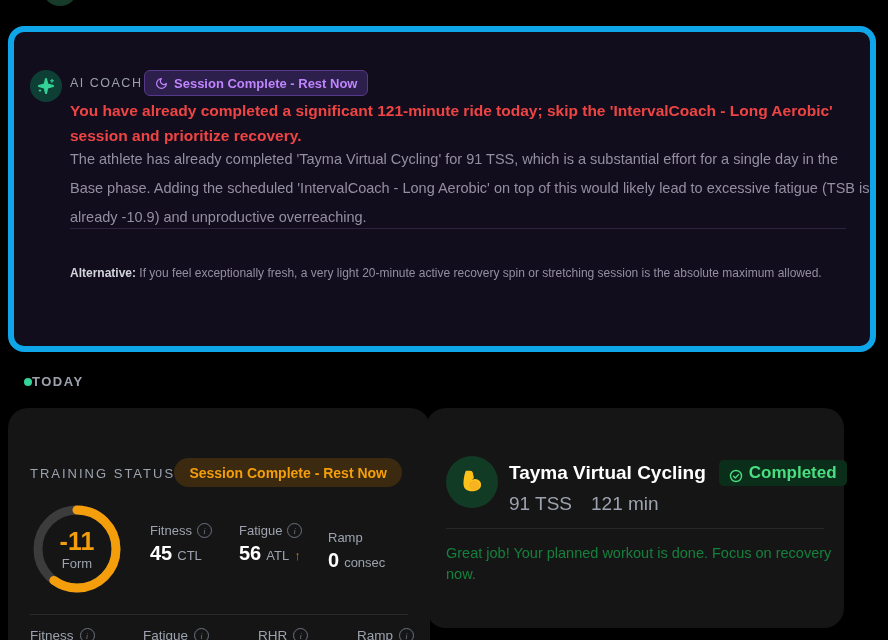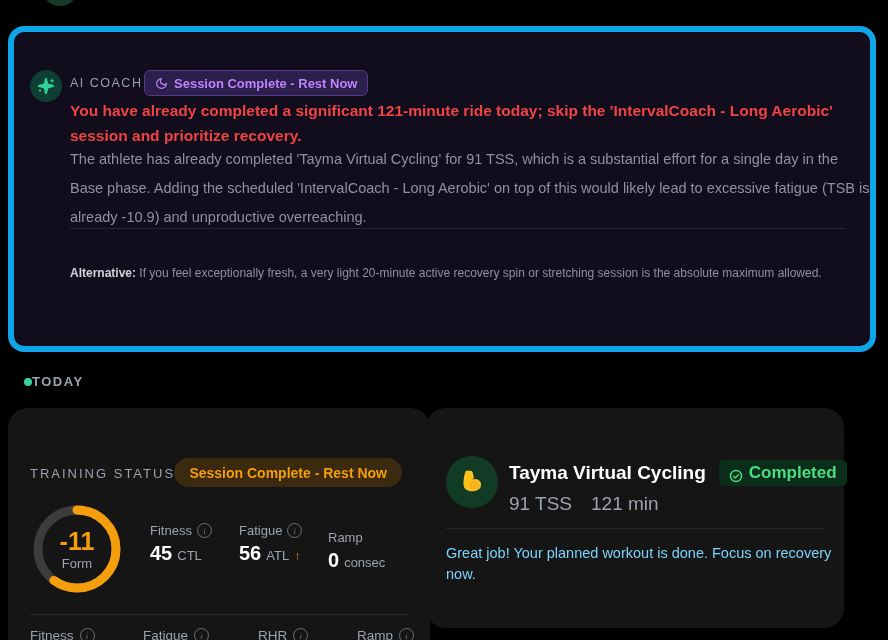--- a/index.html
+++ b/index.html
@@ -65,21 +65,21 @@
 
   .wo-card{position:absolute;left:426px;top:408px;width:418px;height:220px;background:#151515;border-radius:20px;}
   .wo-avatar{position:absolute;left:20px;top:48px;width:52px;height:52px;border-radius:50%;
     background:#123B26;display:flex;align-items:center;justify-content:center;}
   .wo-titlerow{position:absolute;left:83px;top:52px;display:flex;align-items:center;gap:13px;white-space:nowrap;}
   .wo-title{color:#FFF;font-size:19px;font-weight:bold;}
   .wo-badge{display:inline-flex;align-items:flex-end;gap:6px;background:#0B2E1B;border-radius:5px;
     padding:3px 10px;color:#4ADE80;font-size:17px;font-weight:bold;}
   .wo-stats{position:absolute;left:83px;top:85px;display:flex;gap:19px;color:#9CA3AF;font-size:19px;}
   .wo-divider{position:absolute;left:20px;right:20px;top:120px;height:1px;background:#282828;}
-  .wo-message{position:absolute;left:20px;top:135px;width:386px;color:#7dd3fc;font-size:14.5px;line-height:21px;}
+  .wo-message{position:absolute;left:20px;top:135px;width:386px;color:#15803d;font-size:14.5px;line-height:21px;}
 </style>
 </head>
 <body>
 
 <div class="remnant"></div>
 
 <section class="ai-card">
   <div class="ai-icon">
     <svg width="18" height="18" viewBox="0 0 24 24" fill="#34D399" stroke="#34D399" stroke-width="1.6" stroke-linecap="round">
       <path d="M9.937 15.5A2 2 0 0 0 8.5 14.063l-6.135-1.582a.5.5 0 0 1 0-.962L8.5 9.936A2 2 0 0 0 9.937 8.5l1.582-6.135a.5.5 0 0 1 .963 0L14.063 8.5A2 2 0 0 0 15.5 9.937l6.135 1.581a.5.5 0 0 1 0 .964L15.5 14.063a2 2 0 0 0-1.437 1.437l-1.582 6.135a.5.5 0 0 1-.963 0z"></path>

